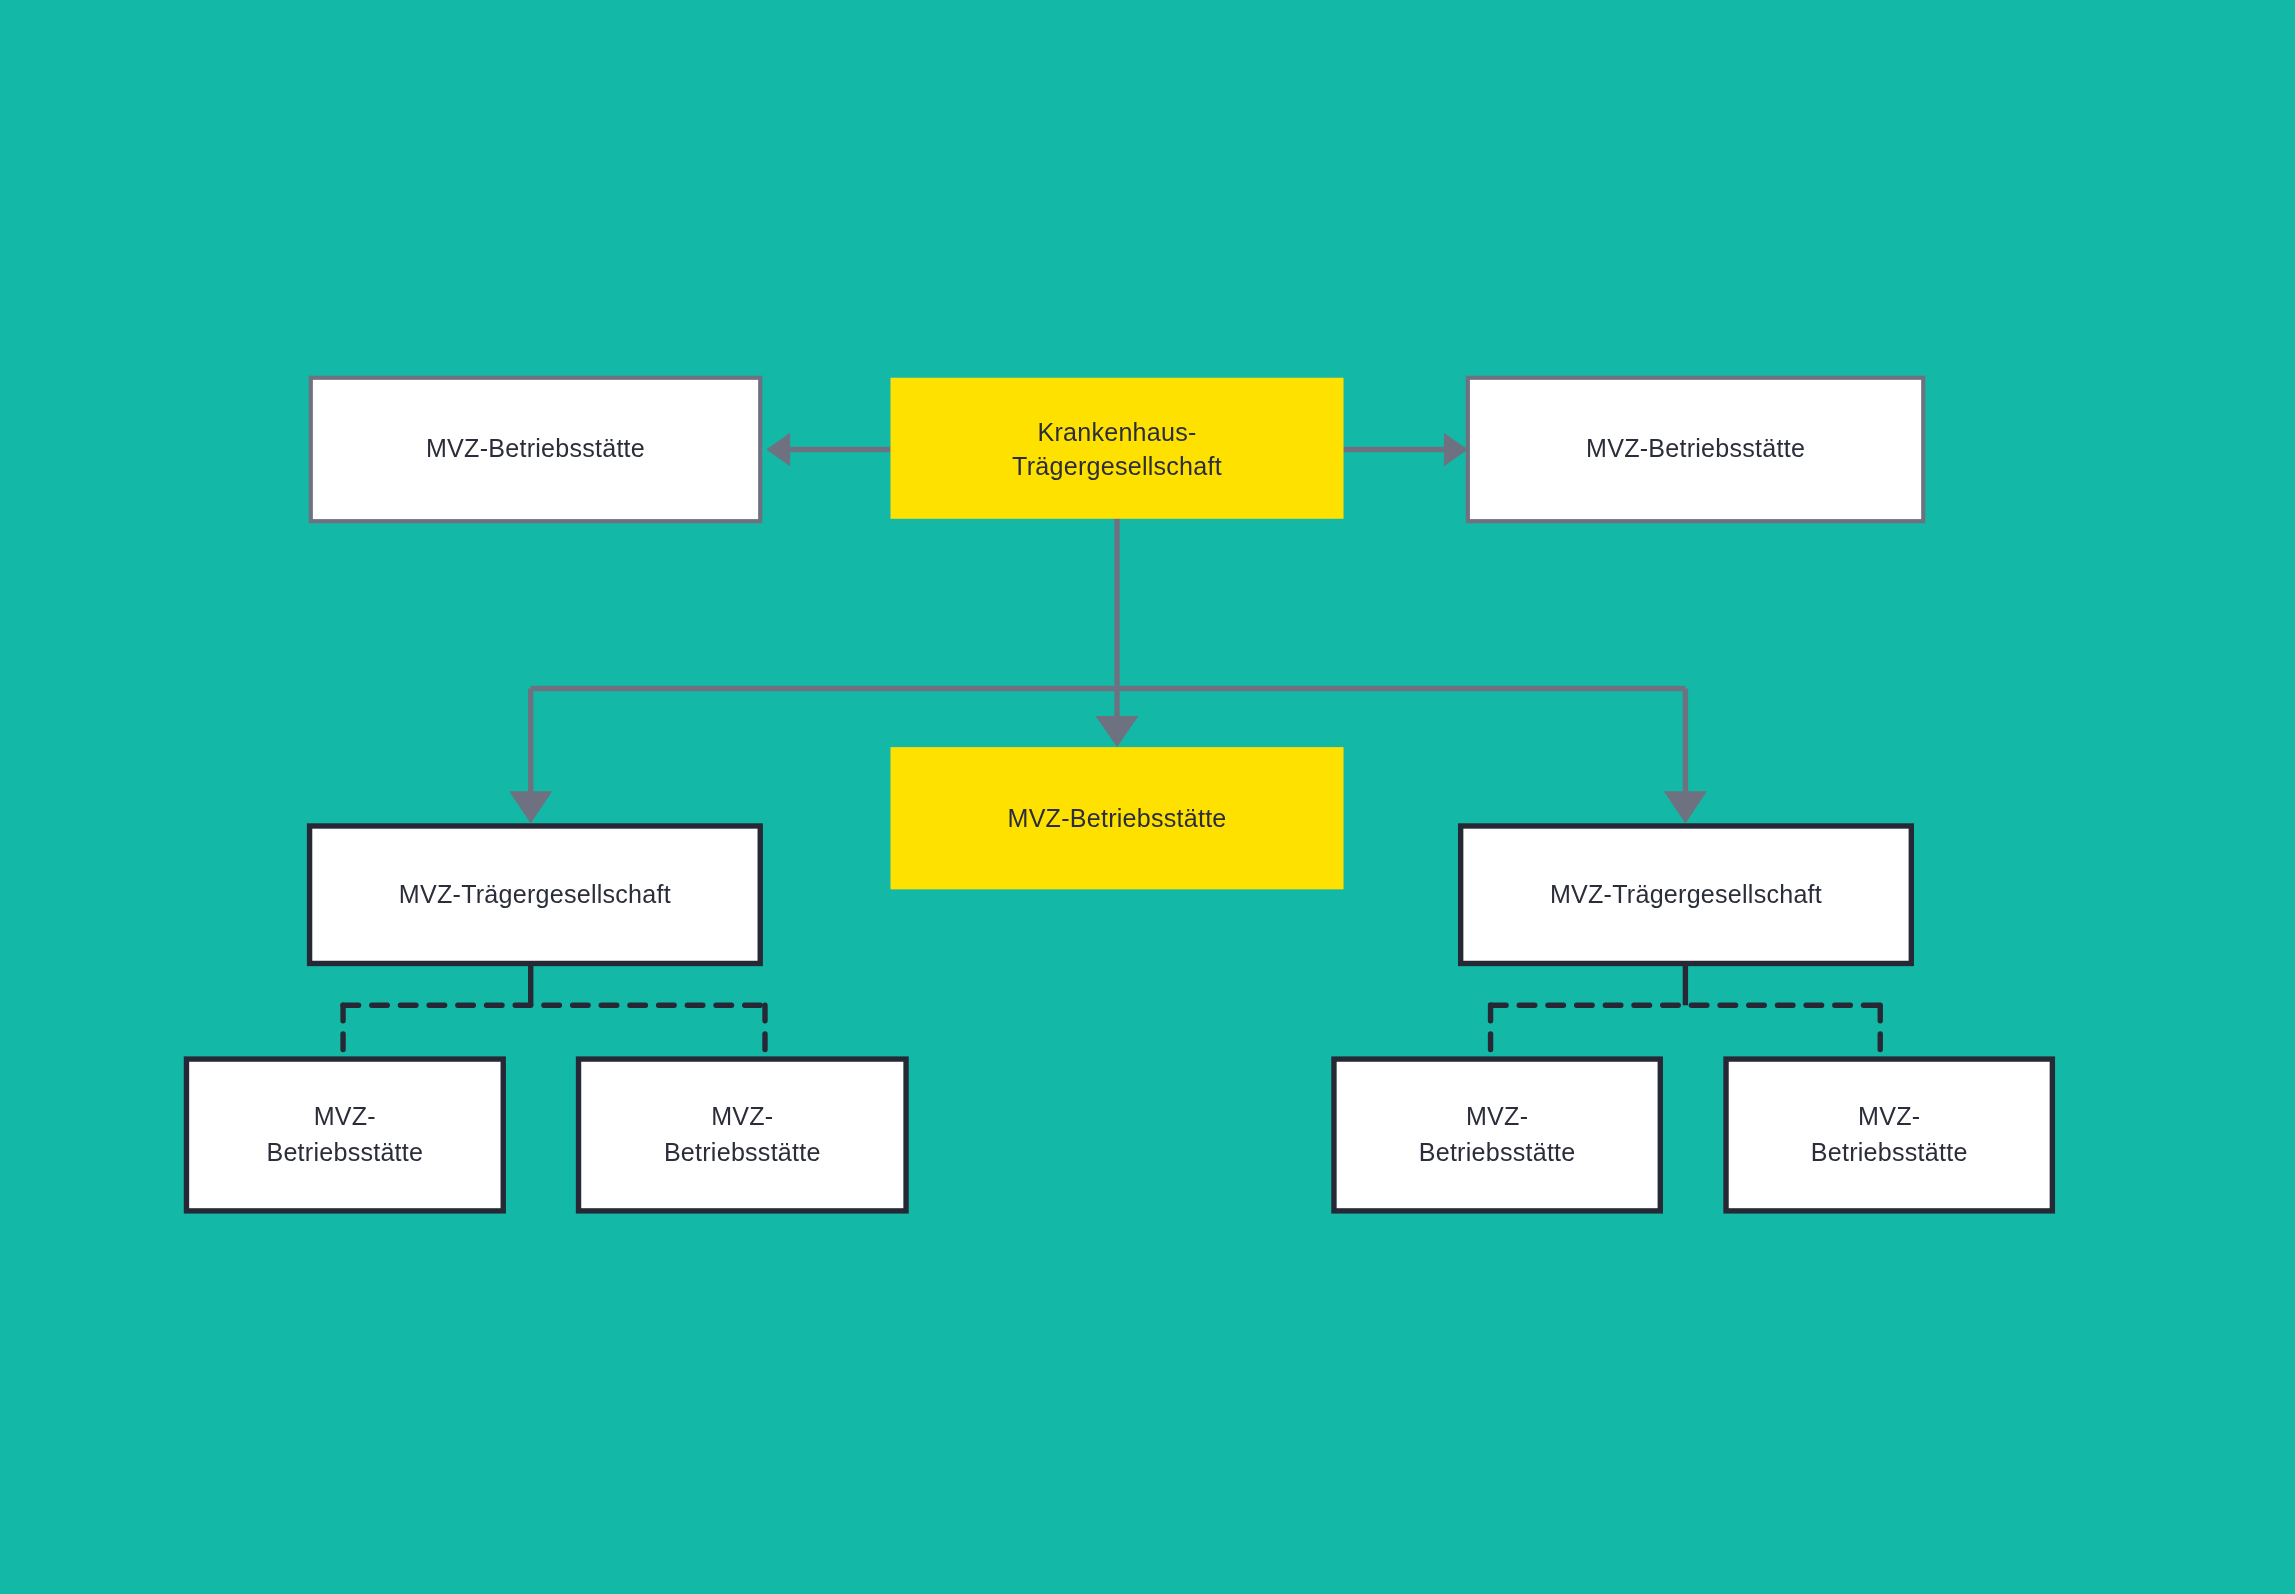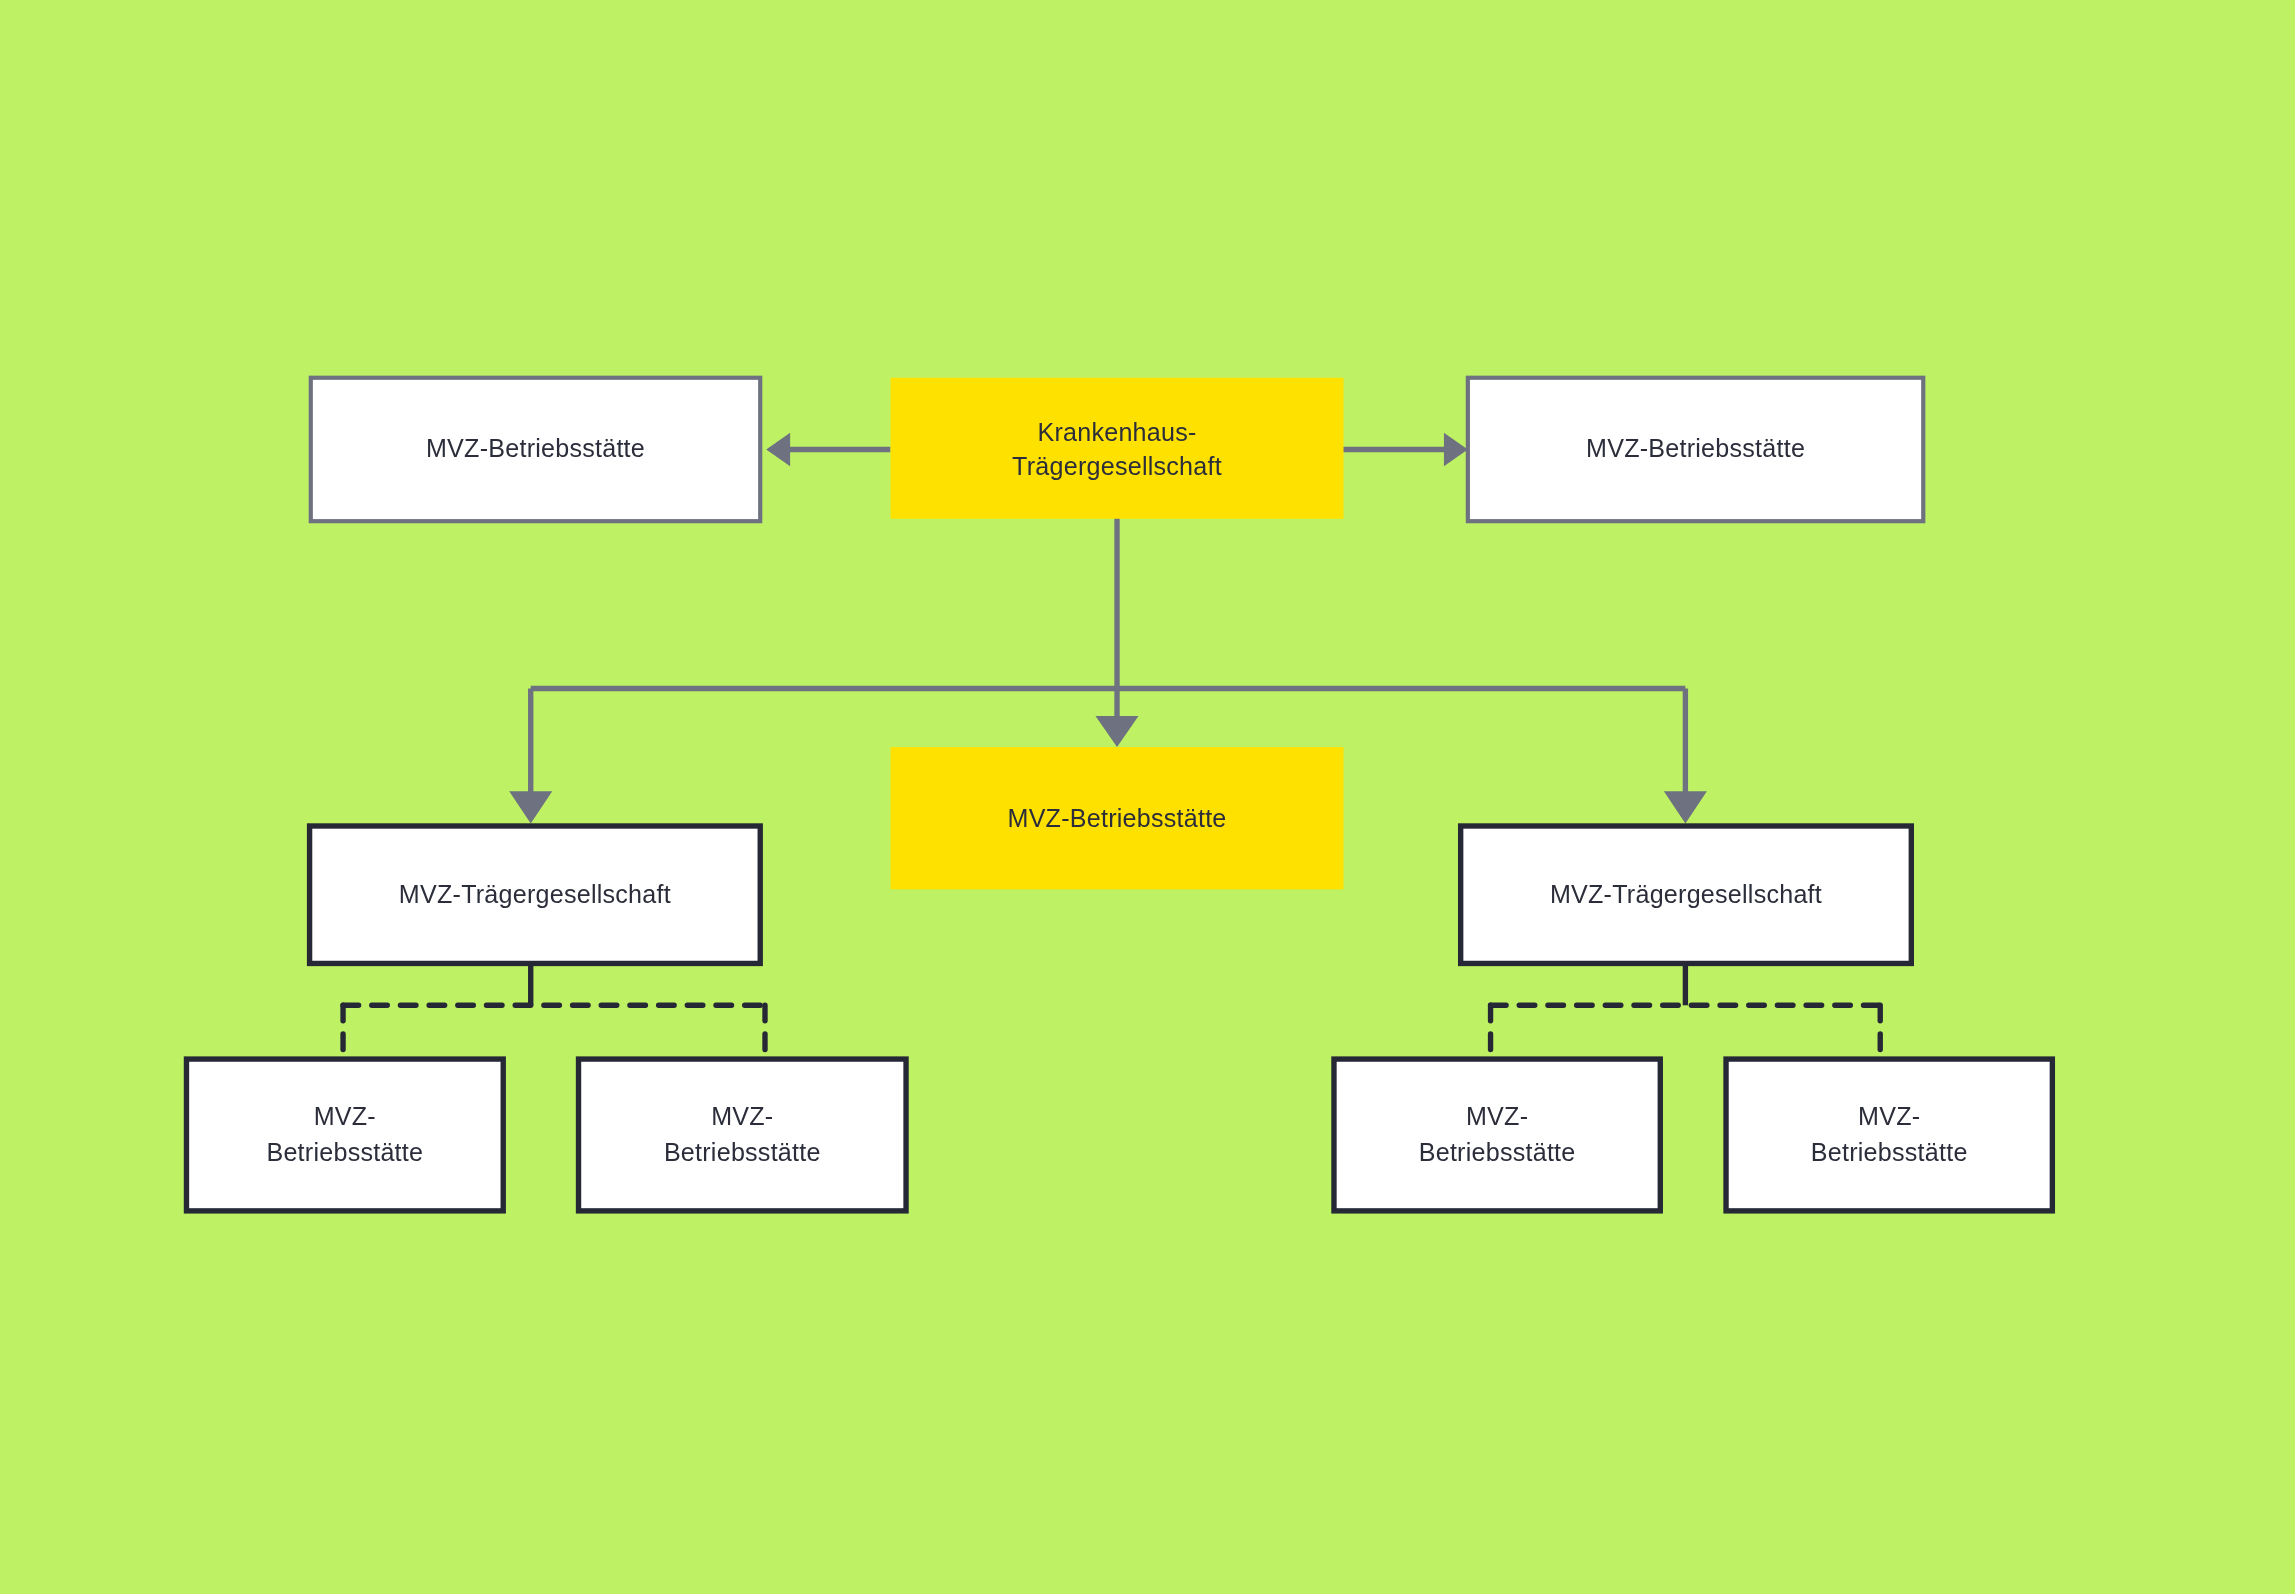--- a/index.html
+++ b/index.html
@@ -10,21 +10,21 @@
   body {
     width: 2295px;
     height: 1594px;
     font-family: "Liberation Sans", sans-serif;
     overflow: hidden;
   }
   #diagram-root {
     position: relative;
     width: 2295px;
     height: 1594px;
-    background: #bef264;
+    background: #14b8a6;
   }
   svg.diagram-svg {
     position: absolute;
     inset: 0;
     width: 2295px;
     height: 1594px;
     display: block;
   }
   .node-label {
     font-family: "Liberation Sans", sans-serif;

